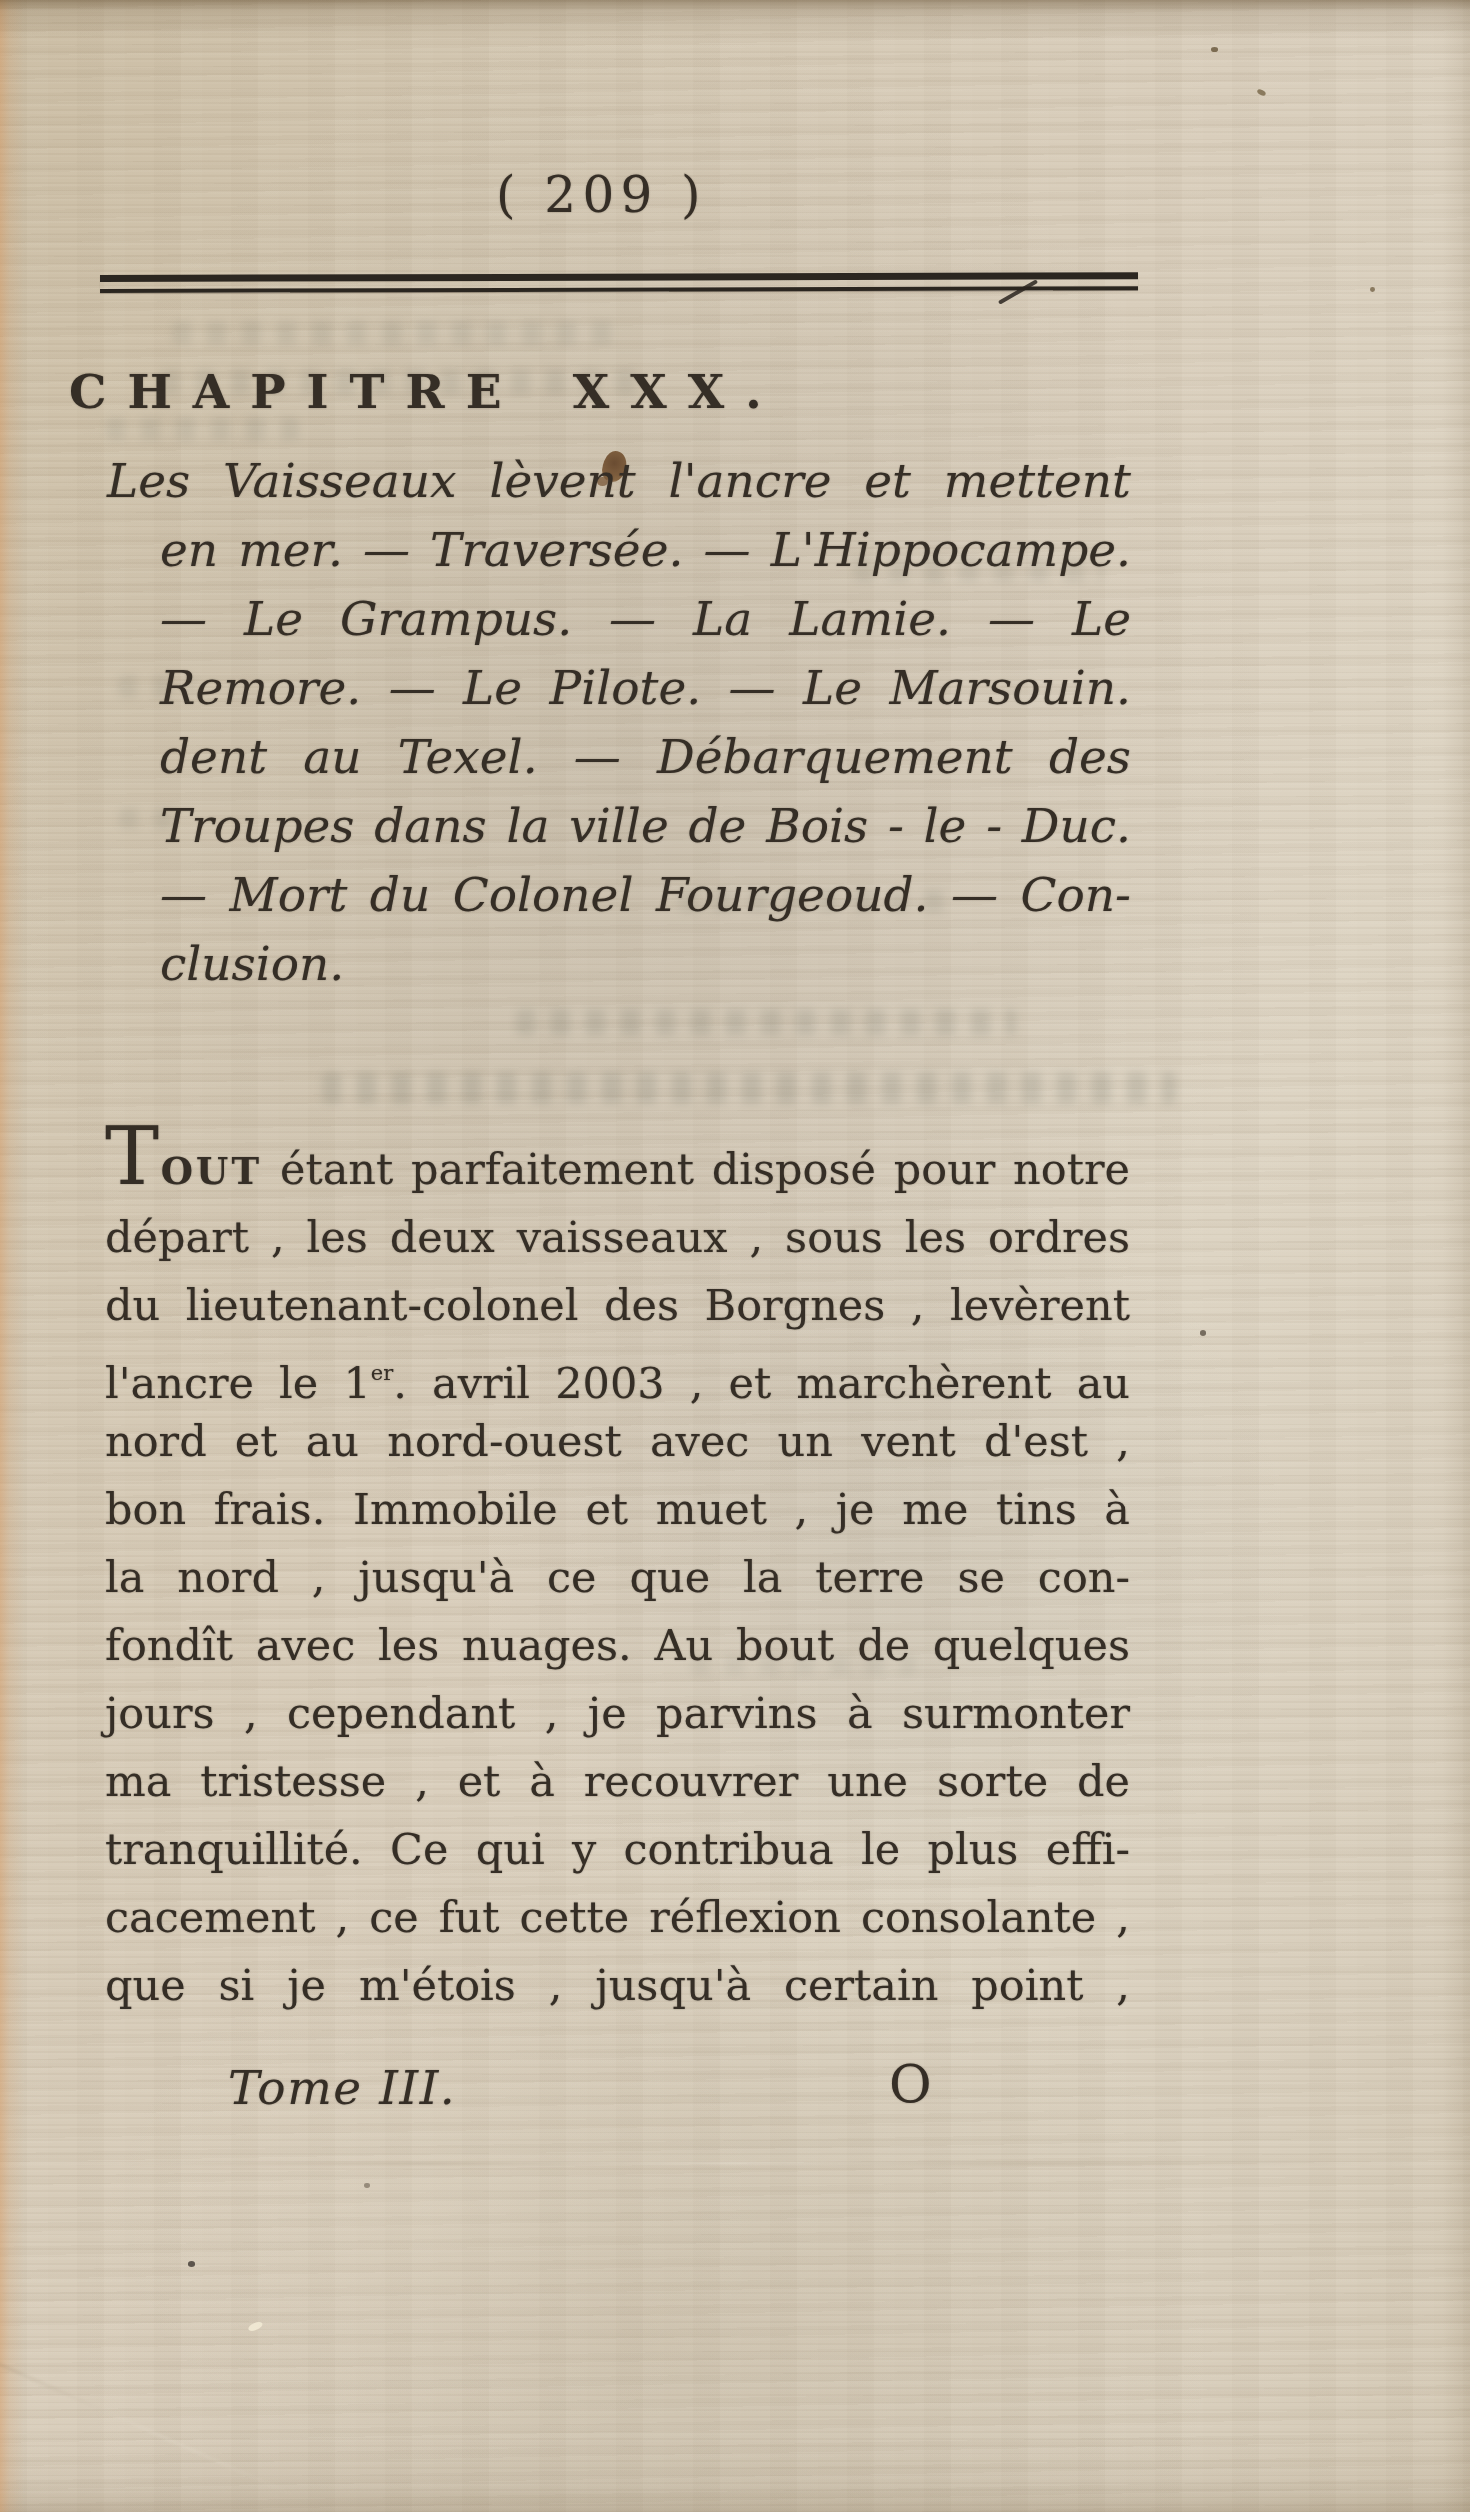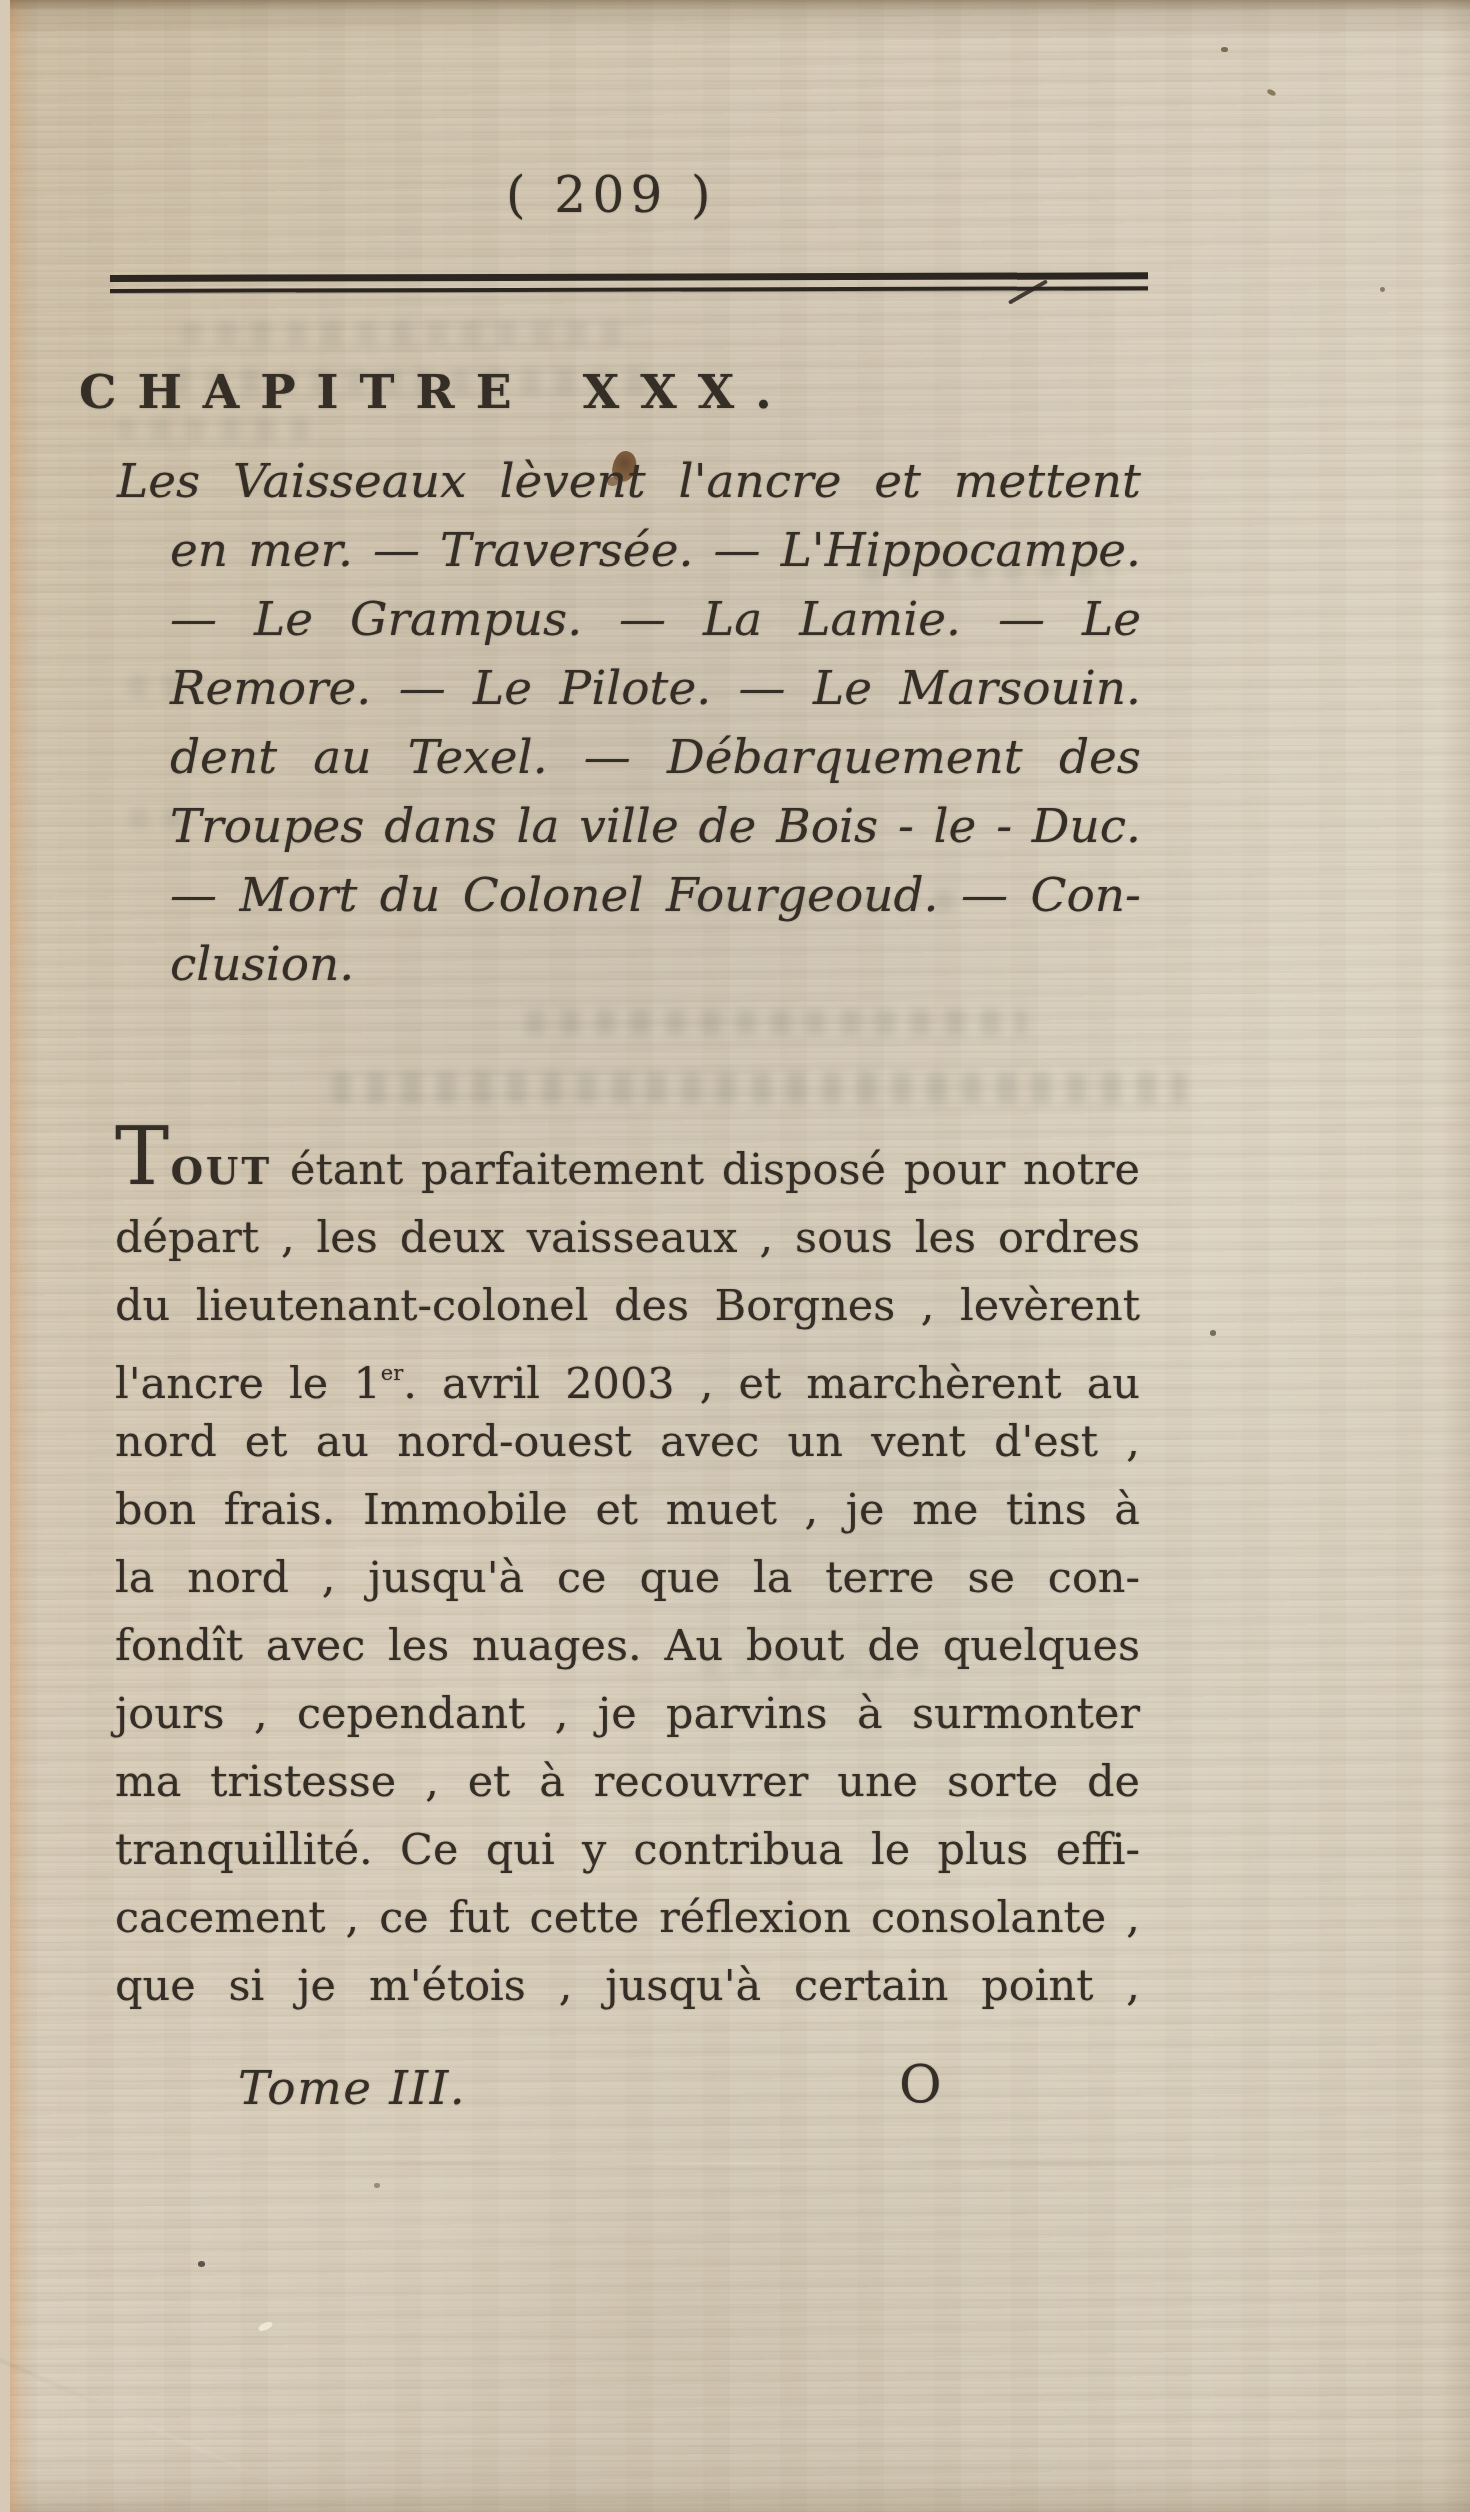--- a/index.html
+++ b/index.html
@@ -1,21 +1,21 @@
 <!DOCTYPE html>
 <html style="font-size:13px"><head>
 <meta charset="utf-8">
 <style>
   html,body{margin:0;padding:0;}
   body{
     width:1471px;height:2512px;position:relative;overflow:hidden;
     background:#d6cab7;
     font-family:"DejaVu Serif","Liberation Serif",serif;
   }
-  #page{position:absolute;inset:0;margin-left:10px;}
+  #page{position:absolute;inset:0;}
   
   .paper-base{
     position:absolute;inset:0;
     background:linear-gradient(115deg,#cbbda4 0%,#d3c7b2 22%,#d9cebc 48%,#ddd4c3 68%,#d8cebc 86%,#d3c8b4 100%);
   }
   .paper-texture{
     position:absolute;inset:0;
     background:
       radial-gradient(ellipse 62% 45% at 43% 32%, rgba(110,104,92,.12), transparent 70%),
       radial-gradient(ellipse 55% 30% at 44% 93%, rgba(125,103,70,.16), transparent 70%),

